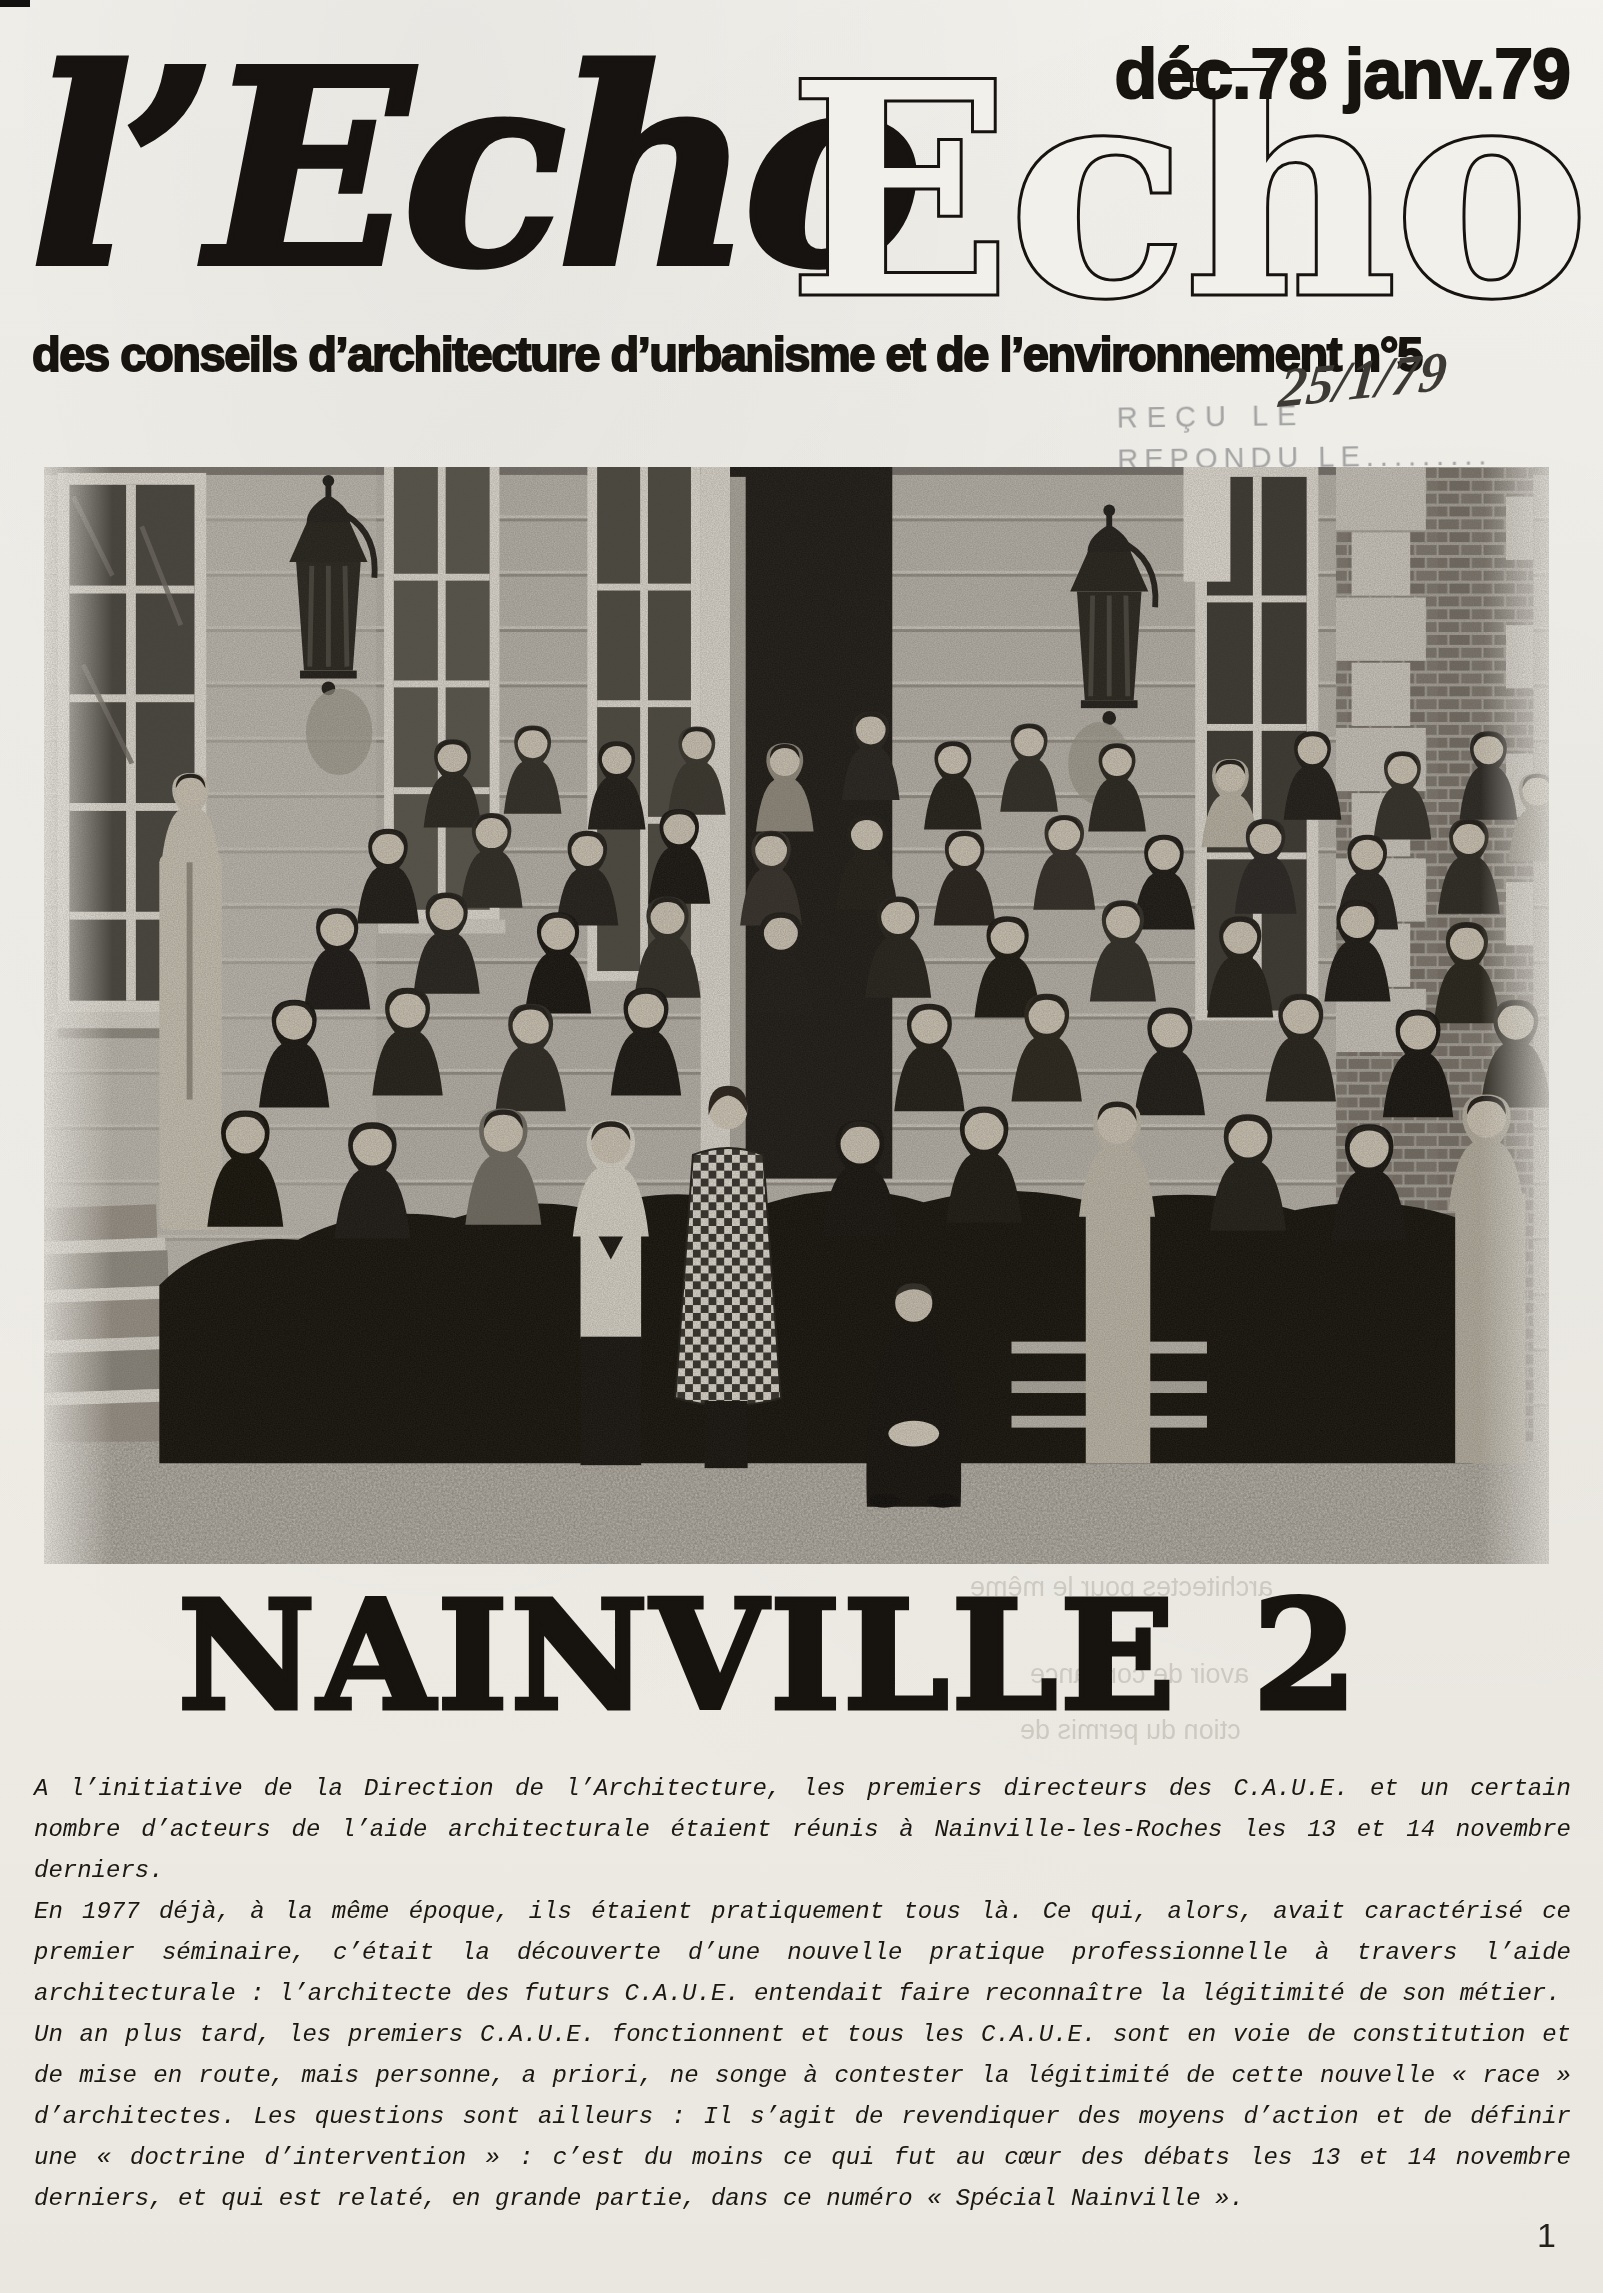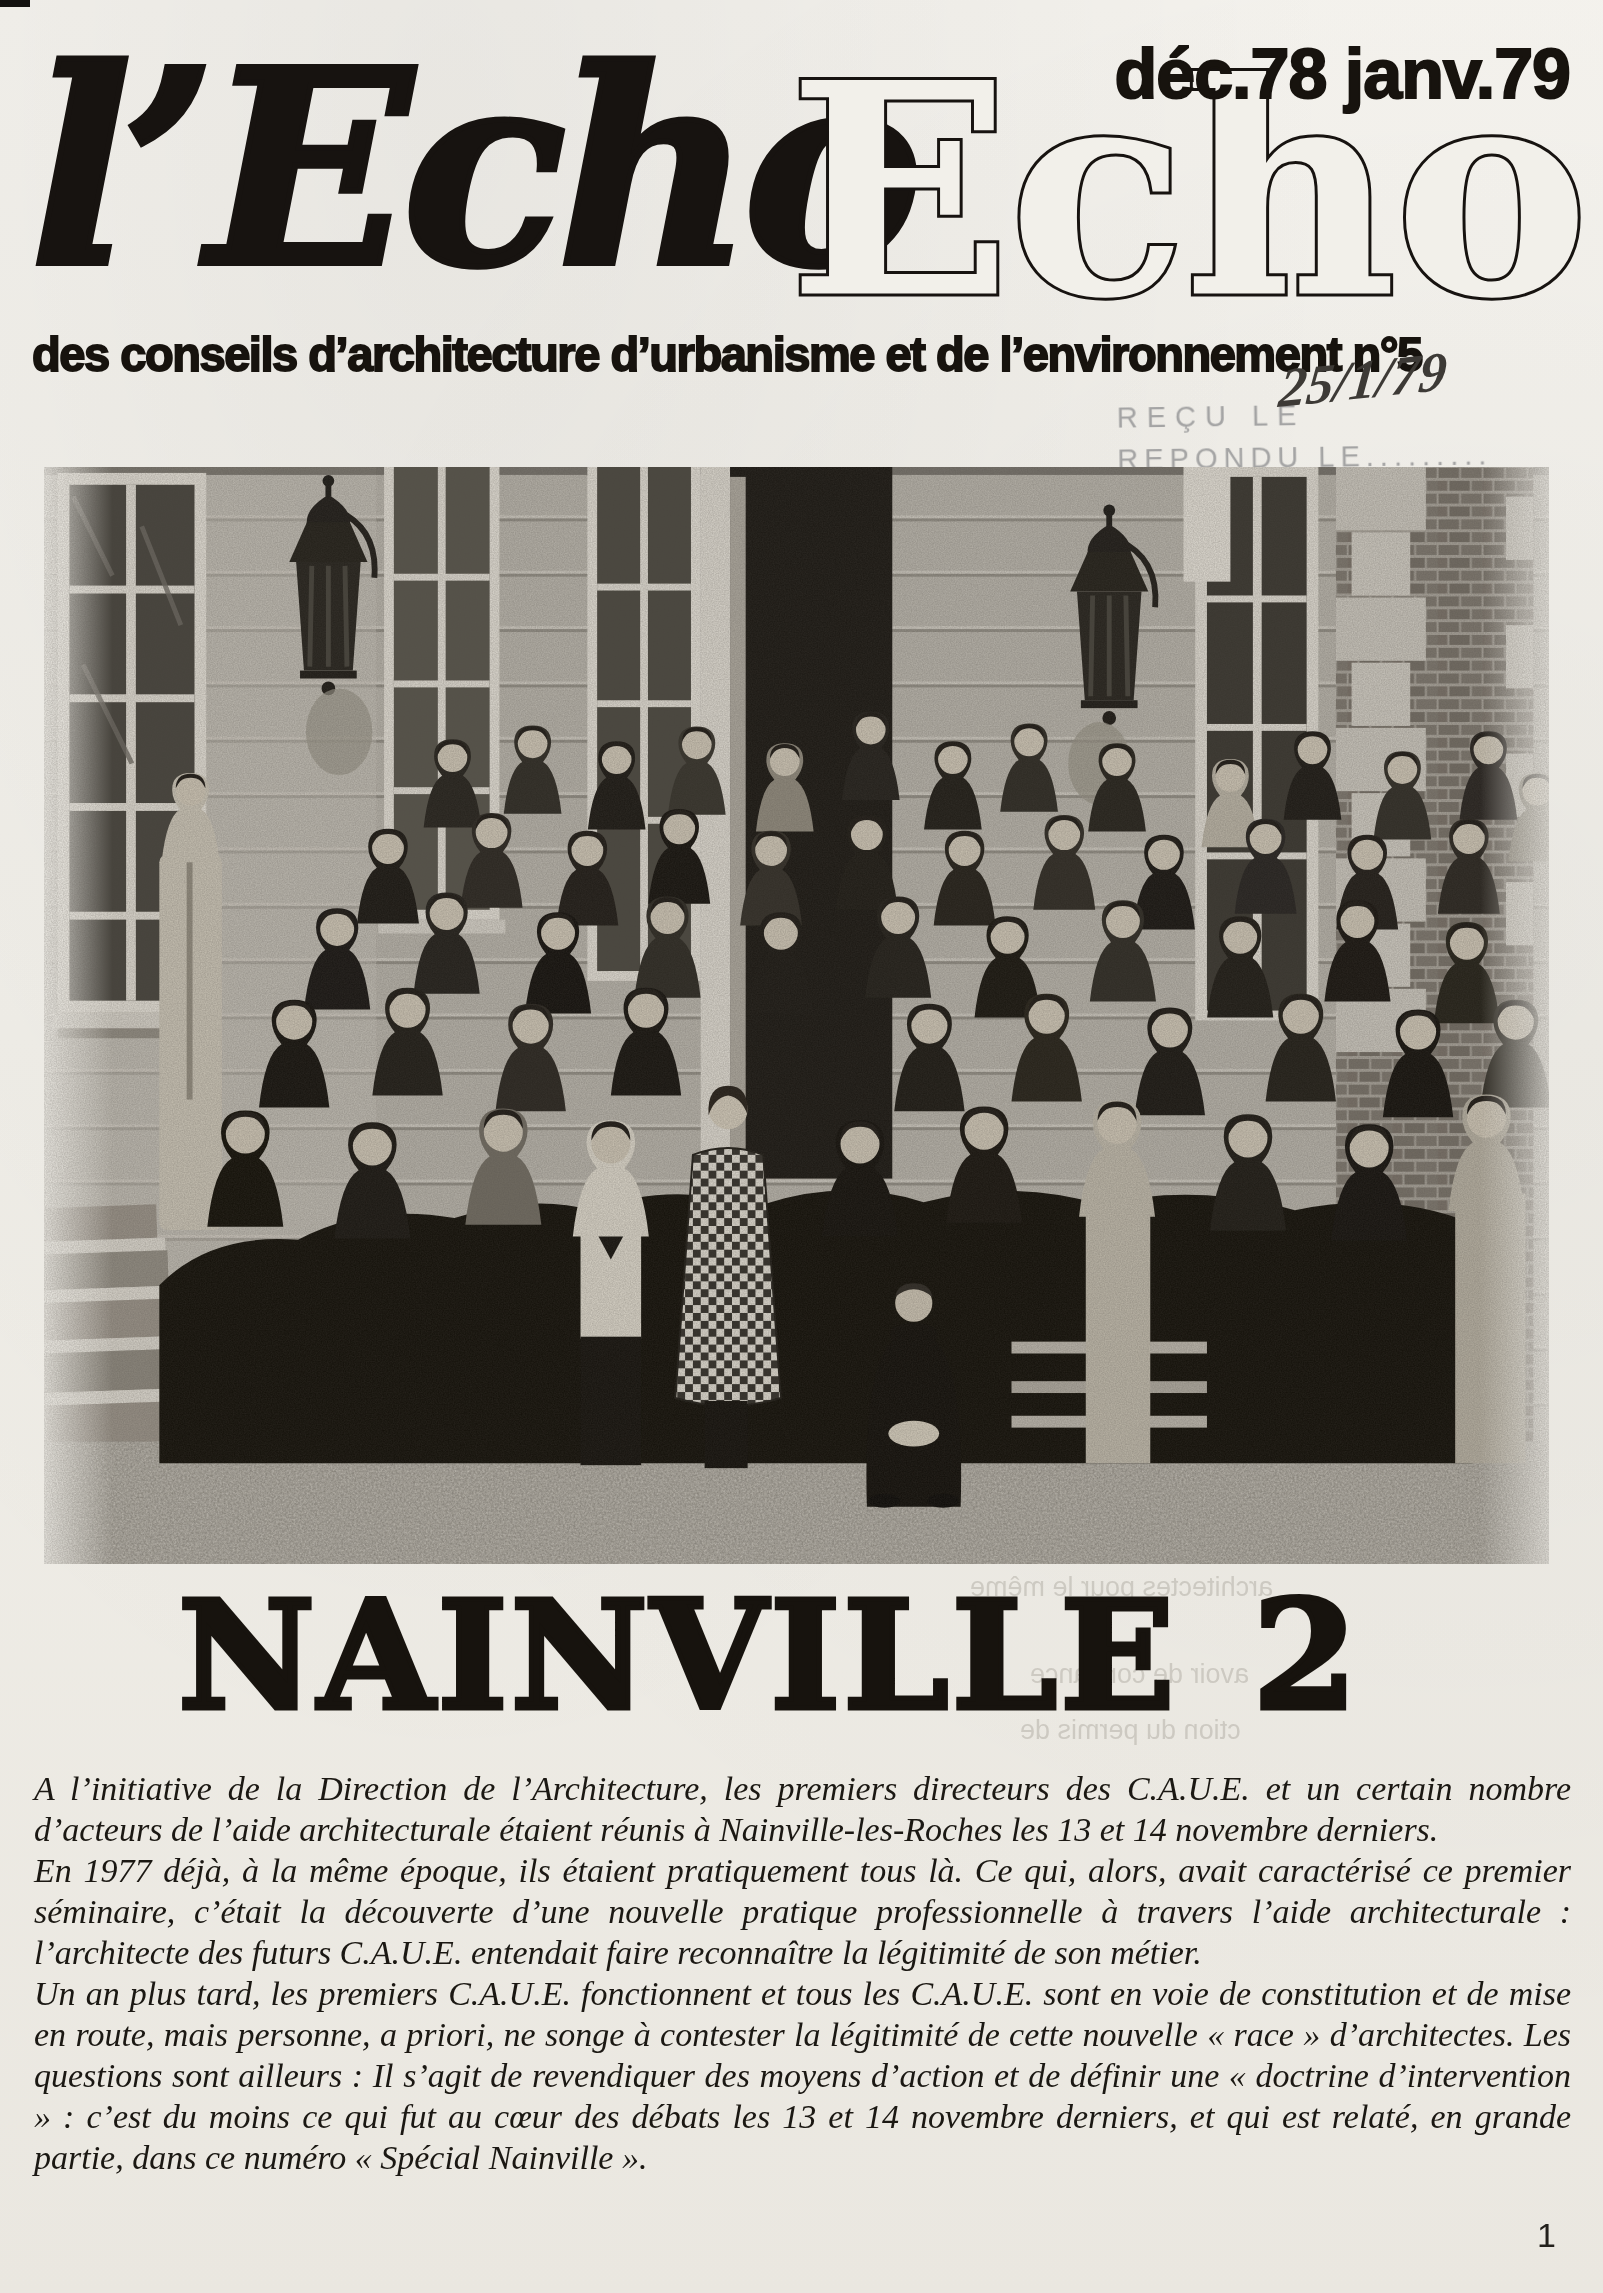--- a/index.html
+++ b/index.html
@@ -29,21 +29,21 @@
   .photo{position:absolute;left:44px;top:467px;width:1505px;height:1097px;margin:0;
     background:#b3afa6;}
   .photo svg{display:block;width:100%;height:100%;}
   .ghost{position:absolute;color:#b5b1a8;opacity:.55;font-size:27px;
     transform:scaleX(-1);white-space:nowrap;filter:blur(0.5px);}
   .headline{position:absolute;left:178px;top:1580px;margin:0;
     font-family:"DejaVu Serif",serif;font-weight:bold;font-size:150px;line-height:1;
     letter-spacing:3px;word-spacing:20px;color:#17130e;-webkit-text-stroke:5px #17130e;
     white-space:nowrap;}
   .article{position:absolute;left:34px;top:1768px;width:1537px;
-    font-family:Liberation Serif, serif;font-style:italic;font-size:34px;
+    font-family:Liberation Mono, monospace;font-style:italic;font-size:24px;
     line-height:41px;color:#1b1813;text-align:justify;}
   .article p{margin:0;}
   .page-number{position:absolute;left:1537px;top:2216px;font-size:34px;color:#23201c;}
 </style>
 </head>
 <body>
 
 <div class="page">
 
   <div class="corner-mark"></div>

